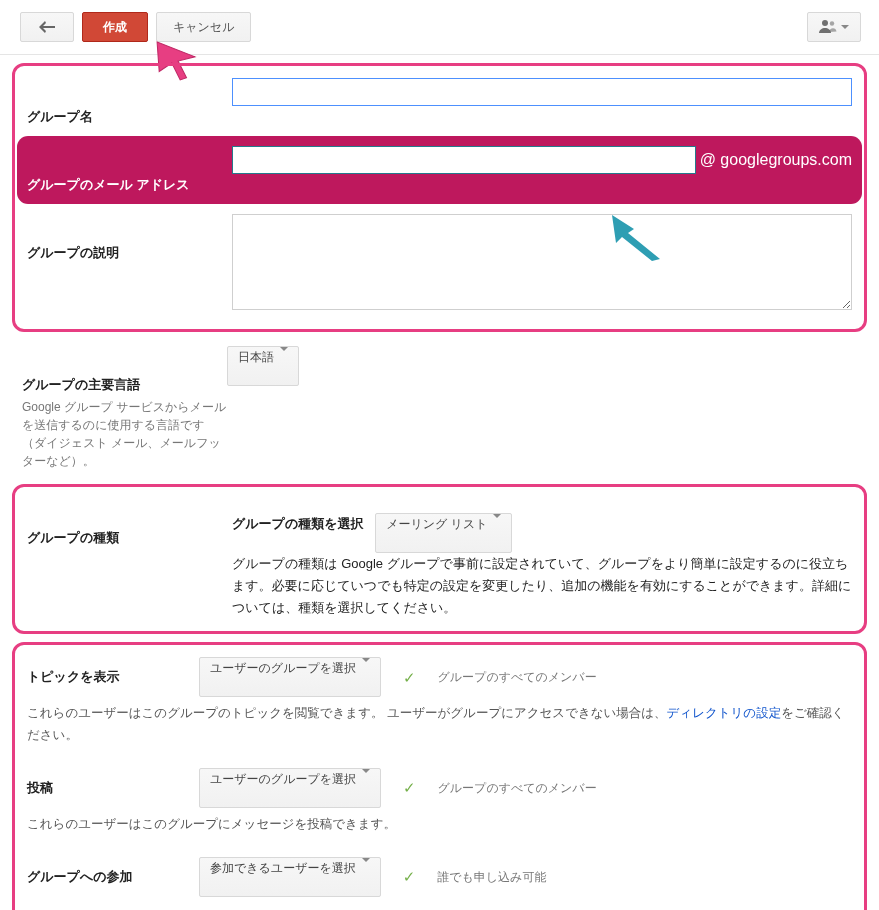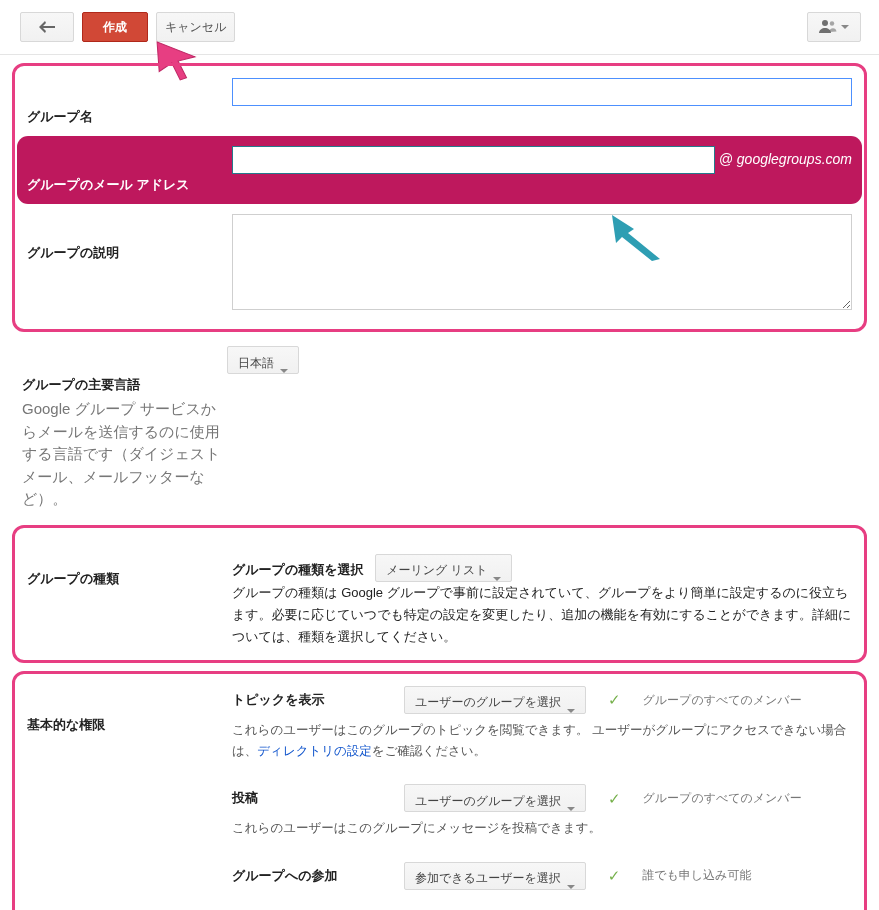--- a/index.html
+++ b/index.html
@@ -23,21 +23,21 @@
     display: inline-flex;
     align-items: center;
     justify-content: center;
     height: 30px;
     border: 1px solid #d8d8d8;
     border-radius: 2px;
     background: linear-gradient(#f7f7f7,#f1f1f1);
     font-size: 12px;
     color: #555;
     cursor: pointer;
-    padding: 0 8px;
+    padding: 0 16px;
   }
   .btn-red {
     background: #d14836;
     border-color: #b0281a;
     color: #fff;
     font-weight: bold;
     padding: 0 20px;
   }
   .btn-icon { width: 54px; padding: 0; }
   .toolbar-right { position: absolute; right: 18px; top: 12px; }
@@ -46,48 +46,48 @@
 
   .highlight-box {
     border: 3px solid #e73e82;
     border-radius: 12px;
     margin: 8px 12px;
     padding: 2px 2px;
   }
 
   .row { display: flex; align-items: flex-start; padding: 10px 10px; }
   .row-label { width: 205px; font-weight: bold; padding-top: 4px; color:#222;margin-top:26px; }
-  .row-sub { font-weight: normal; color: #777; font-size: 15px; line-height: 1.5; margin-top:4px; }
+  .row-sub { font-weight: normal; color: #777; font-size: 12px; line-height: 1.5; margin-top:4px; }
   .row-body { flex: 1; color:#222; line-height:1.7; }
   .row-highlight { background: #be185d; color:#fff;border-radius:11px; }
   .row-highlight .row-label { color:#fff; }
 
   .text-input {
     width: 100%;
     height: 28px;
     border: 1px solid #4d90fe;
     padding: 2px 6px;
     font-size: 13px;
     outline:none;
   }
   .email-wrap { display:flex; align-items:center; gap:4px; }
   .email-wrap .text-input { border: 1px solid #247a8c; background:#fff; flex:1; }
-  .domain { font-size:14px; color:#222; white-space:nowrap;font-style:italic; }
+  .domain { font-size:16px; color:#222; white-space:nowrap; }
   .row-highlight .domain { color:#fff; }
 
   textarea.desc {
     width: 100%; height: 96px;
     border: 1px solid #cfcfcf;
     resize: both;
     font-family: inherit; font-size:13px; padding:4px;
   }
 
   .select-btn {
-    display:inline-flex; align-items:flex-end;
-    height: 28px;
+    display:inline-flex; align-items:flex-start;
+    height: 40px;
     border: 1px solid #d8d8d8;
     border-radius: 2px;
     background: linear-gradient(#f7f7f7,#f1f1f1);
     padding: 0 10px;
     font-size:12px;
     color:#444;
     cursor:pointer;
   }
   .select-btn .arrow-down { margin-left:6px; }
 
@@ -213,21 +213,20 @@
           <span class="arrow-down"></span>
         </span>
       </div>
       <div>グループの種類は Google グループで事前に設定されていて、グループをより簡単に設定するのに役立ちます。必要に応じていつでも特定の設定を変更したり、追加の機能を有効にすることができます。詳細については、種類を選択してください。</div>
     </div>
   </div>
 </div>
 
 <div class="highlight-box">
   <div class="row">
-    <div class="row-label">基本的な権限</div>
     <div class="row-body">
 
       <div class="perm-block">
         <div class="perm-line1">
           <span class="perm-title">トピックを表示</span>
           <span class="select-btn">
             <span>ユーザーのグループを選択</span>
             <span class="arrow-down"></span>
           </span>
           <span class="check">✓</span>

